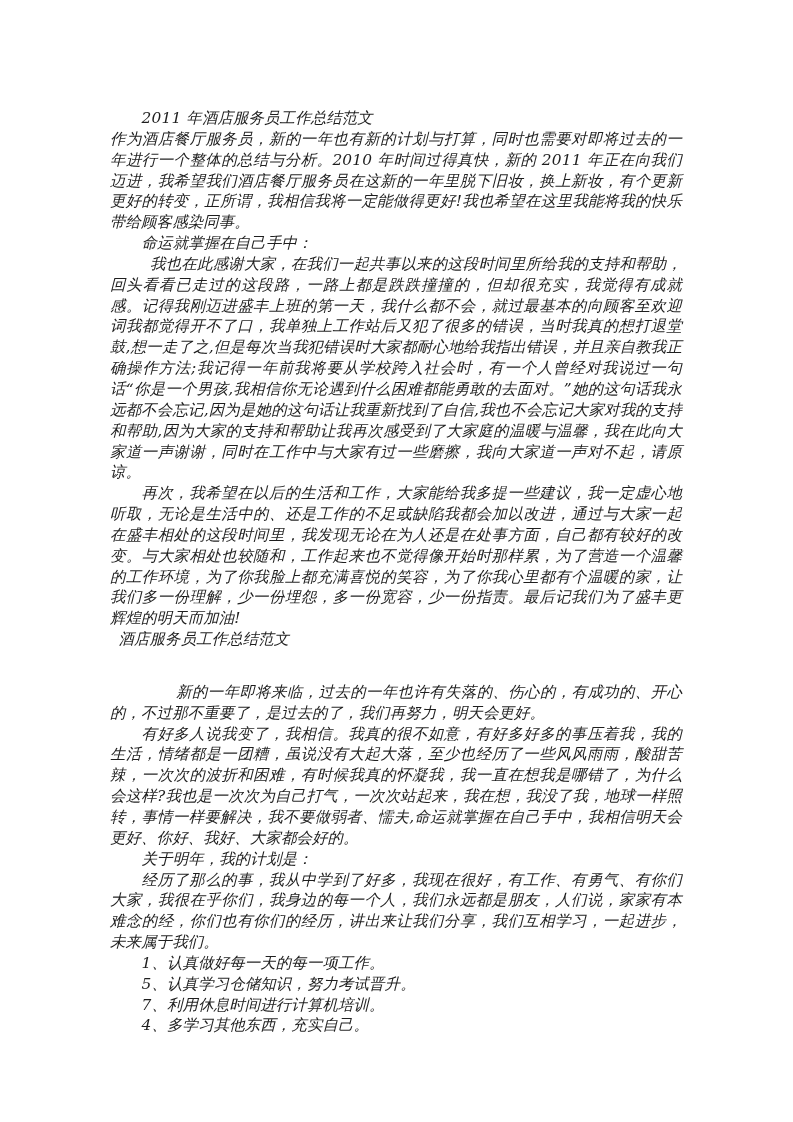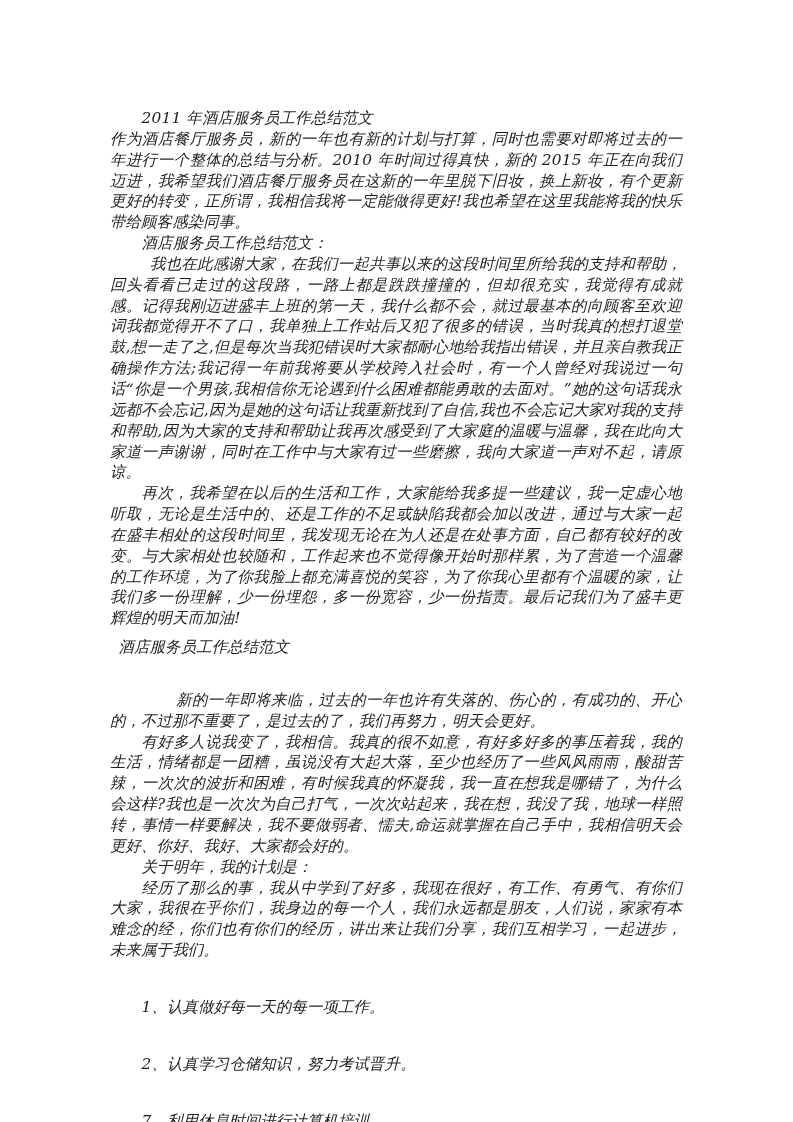--- a/index.html
+++ b/index.html
@@ -35,39 +35,39 @@
     color: #1e1e1e;
     text-align: justify;
     text-justify: inter-ideograph;
     margin: 0;
     padding: 0;
     white-space: normal;
     word-break: break-all;
     letter-spacing: 0.15px;
   }
   .indent-0  { text-indent: 0; }
-  .indent-sm { text-indent: 0.55em; margin-top: 8px; }
+  .indent-sm { text-indent: 0.55em; }
   .indent-2  { text-indent: 2.05em; }
   .indent-25 { text-indent: 2.6em; }
   .indent-4  { text-indent: 4.3em; margin-top: 32px; }
-  .list-line { text-indent: 2.05em; text-align: left; margin-top: 36px; }
+  .list-line { text-indent: 2.05em; text-align: left; }
 </style>
 </head>
 <body>
 
 <div id="page">
   <div id="doc-body">
       <p class="para indent-2">2011 年酒店服务员工作总结范文</p>
-      <p class="para indent-0">作为酒店餐厅服务员，新的一年也有新的计划与打算，同时也需要对即将过去的一年进行一个整体的总结与分析。2010 年时间过得真快，新的 2015 年正在向我们迈进，我希望我们酒店餐厅服务员在这新的一年里脱下旧妆，换上新妆，有个更新更好的转变，正所谓，我相信我将一定能做得更好!我也希望在这里我能将我的快乐带给顾客感染同事。</p>
-      <p class="para indent-2">酒店服务员工作总结范文：</p>
+      <p class="para indent-0">作为酒店餐厅服务员，新的一年也有新的计划与打算，同时也需要对即将过去的一年进行一个整体的总结与分析。2010 年时间过得真快，新的 2011 年正在向我们迈进，我希望我们酒店餐厅服务员在这新的一年里脱下旧妆，换上新妆，有个更新更好的转变，正所谓，我相信我将一定能做得更好!我也希望在这里我能将我的快乐带给顾客感染同事。</p>
+      <p class="para indent-2">命运就掌握在自己手中：</p>
       <p class="para indent-25">我也在此感谢大家，在我们一起共事以来的这段时间里所给我的支持和帮助，回头看看已走过的这段路，一路上都是跌跌撞撞的，但却很充实，我觉得有成就感。记得我刚迈进盛丰上班的第一天，我什么都不会，就过最基本的向顾客至欢迎词我都觉得开不了口，我单独上工作站后又犯了很多的错误，当时我真的想打退堂鼓,想一走了之,但是每次当我犯错误时大家都耐心地给我指出错误，并且亲自教我正确操作方法;我记得一年前我将要从学校跨入社会时，有一个人曾经对我说过一句话“你是一个男孩,我相信你无论遇到什么困难都能勇敢的去面对。”她的这句话我永远都不会忘记,因为是她的这句话让我重新找到了自信,我也不会忘记大家对我的支持和帮助,因为大家的支持和帮助让我再次感受到了大家庭的温暖与温馨，我在此向大家道一声谢谢，同时在工作中与大家有过一些磨擦，我向大家道一声对不起，请原谅。</p>
       <p class="para indent-2">再次，我希望在以后的生活和工作，大家能给我多提一些建议，我一定虚心地听取，无论是生活中的、还是工作的不足或缺陷我都会加以改进，通过与大家一起在盛丰相处的这段时间里，我发现无论在为人还是在处事方面，自己都有较好的改变。与大家相处也较随和，工作起来也不觉得像开始时那样累，为了营造一个温馨的工作环境，为了你我脸上都充满喜悦的笑容，为了你我心里都有个温暖的家，让我们多一份理解，少一份埋怨，多一份宽容，少一份指责。最后记我们为了盛丰更辉煌的明天而加油!</p>
       <p class="para indent-sm">酒店服务员工作总结范文</p>
       <p class="para indent-4">新的一年即将来临，过去的一年也许有失落的、伤心的，有成功的、开心的，不过那不重要了，是过去的了，我们再努力，明天会更好。</p>
       <p class="para indent-2">有好多人说我变了，我相信。我真的很不如意，有好多好多的事压着我，我的生活，情绪都是一团糟，虽说没有大起大落，至少也经历了一些风风雨雨，酸甜苦辣，一次次的波折和困难，有时候我真的怀凝我，我一直在想我是哪错了，为什么会这样?我也是一次次为自己打气，一次次站起来，我在想，我没了我，地球一样照转，事情一样要解决，我不要做弱者、懦夫,命运就掌握在自己手中，我相信明天会更好、你好、我好、大家都会好的。</p>
       <p class="para indent-2">关于明年，我的计划是：</p>
       <p class="para indent-2">经历了那么的事，我从中学到了好多，我现在很好，有工作、有勇气、有你们大家，我很在乎你们，我身边的每一个人，我们永远都是朋友，人们说，家家有本难念的经，你们也有你们的经历，讲出来让我们分享，我们互相学习，一起进步，未来属于我们。</p>
       <p class="para list-line">1、认真做好每一天的每一项工作。</p>
-      <p class="para list-line">2、认真学习仓储知识，努力考试晋升。</p>
+      <p class="para list-line">5、认真学习仓储知识，努力考试晋升。</p>
       <p class="para list-line">7、利用休息时间进行计算机培训。</p>
       <p class="para list-line">4、多学习其他东西，充实自己。</p>
     </div>
 </div>
 
 </body></html>

